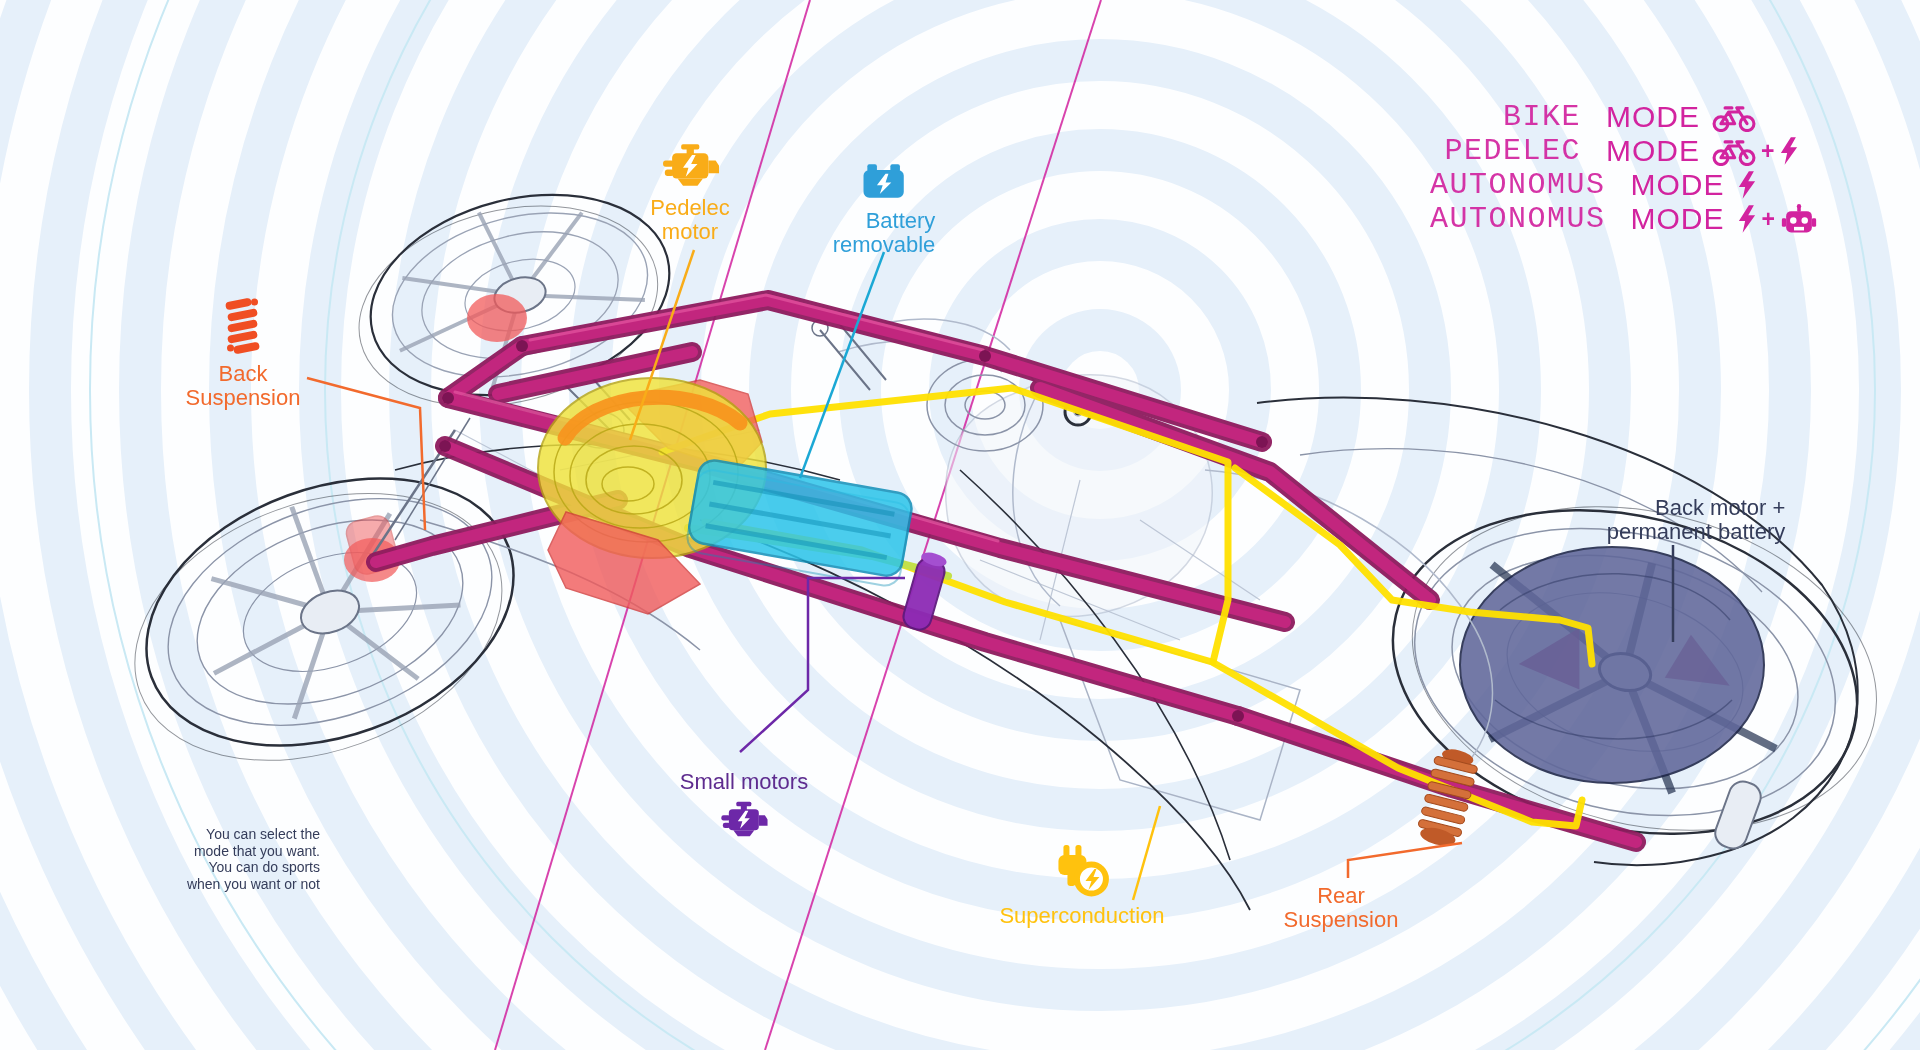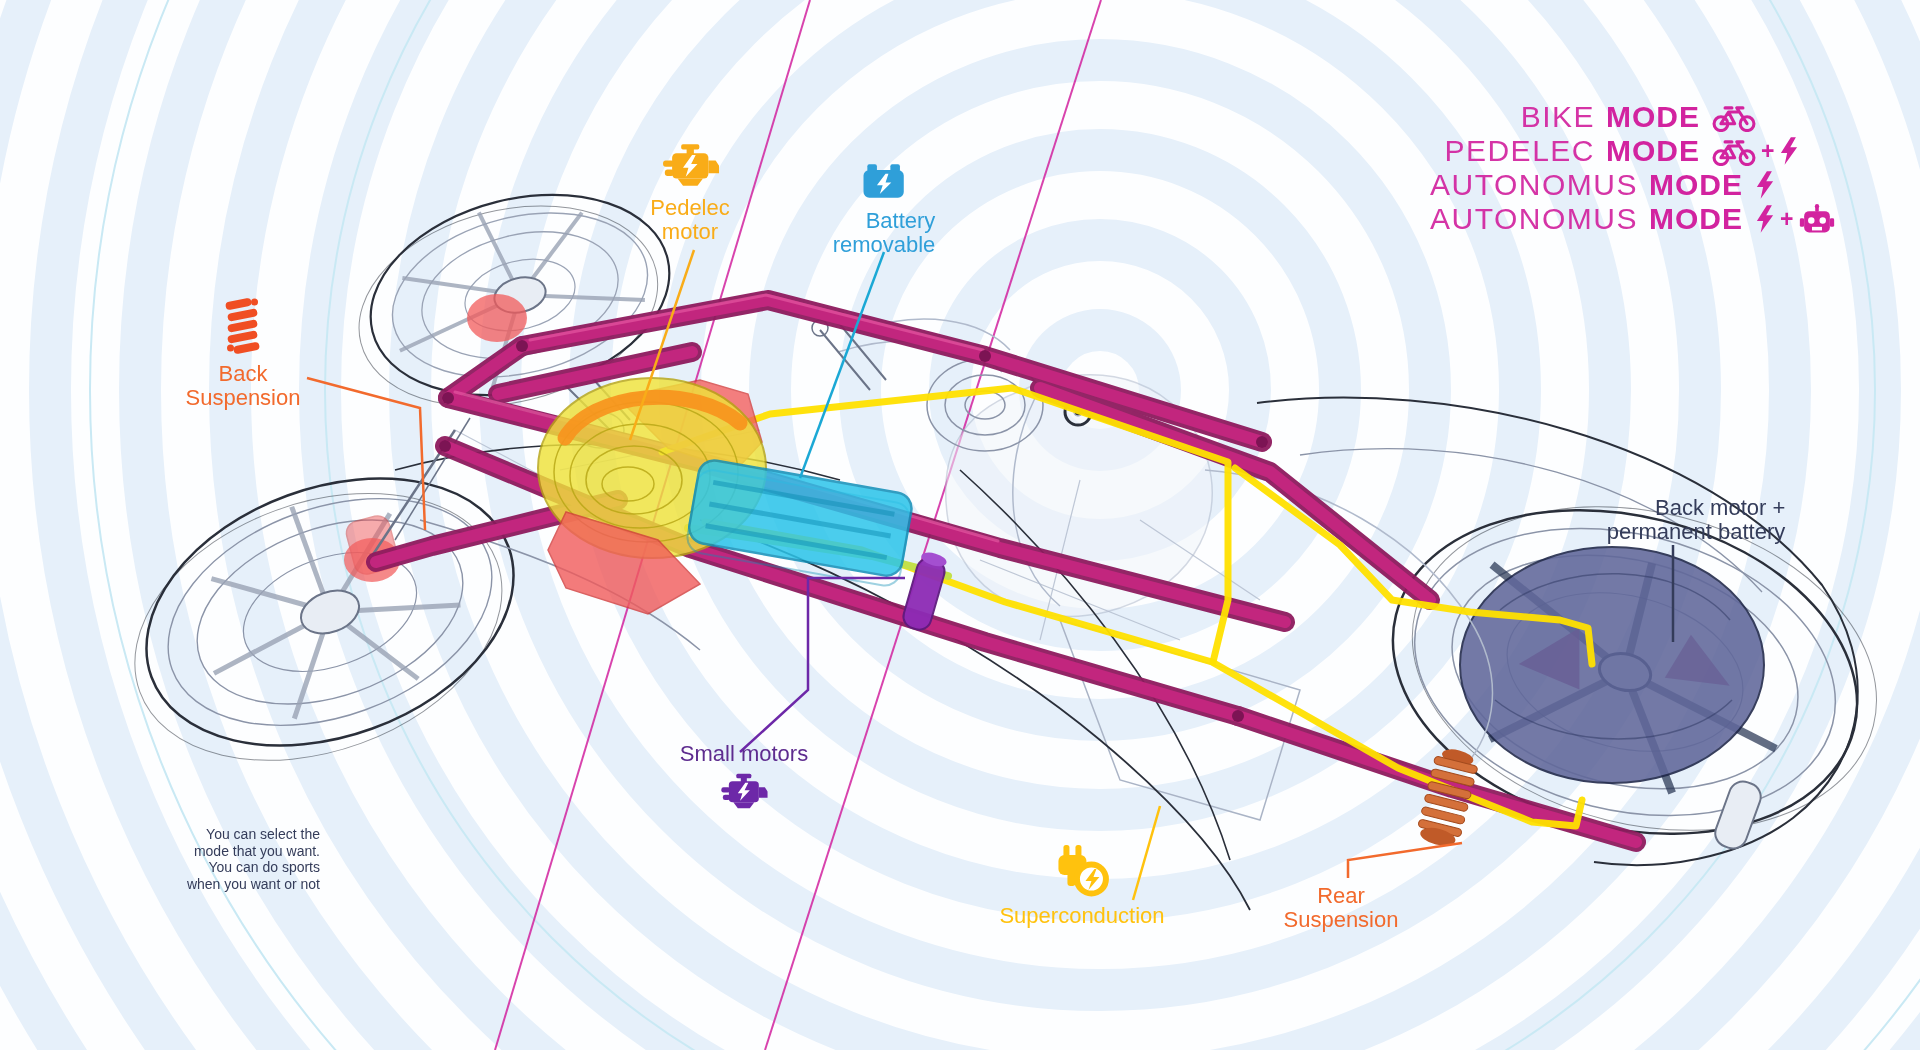--- a/index.html
+++ b/index.html
@@ -3,39 +3,39 @@
 <meta charset="utf-8">
 <style>
   html,body{margin:0;padding:0;background:#ffffff;}
   .stage{position:relative;width:1920px;height:1050px;overflow:hidden;
          background:#fdfeff;font-family:"Liberation Sans",sans-serif;}
   .stage svg.art{position:absolute;inset:0;}
 
   
   .modes{position:absolute;left:1430px;top:100px;width:400px;}
   .mode-row{display:flex;align-items:center;height:34px;color:var(--magenta,#d2239f);}
-  .mode-name{flex:1;text-align:right;font-size:30px;font-weight:400;letter-spacing:1.5px;opacity:.92;}
-  .mode-word{font-weight:700;font-size:30px;margin-left:11px;letter-spacing:1px;}
+  .mode-name{flex:1;text-align:right;font-size:30px;font-weight:400;letter-spacing:1.5px;opacity:.92;font-family:Liberation Mono, monospace;}
+  .mode-word{font-weight:400;font-size:30px;margin-left:25px;letter-spacing:1px;}
   .mode-icons{width:118px;margin-left:12px;display:flex;align-items:center;gap:5px;}
   .mode-icons .plus{font-weight:700;font-size:23px;line-height:1;}
   svg.mi{display:block;fill:currentColor;stroke:currentColor;}
   svg.mi-bike{width:44px;height:29px;}
   svg.mi-bolt{width:20px;height:28px;}
   svg.mi-robot{width:38px;height:30px;}
 
   
   .callout{position:absolute;display:flex;flex-direction:column;align-items:center;
            transform:translateX(-50%);text-align:center;}
   .callout .lbl{white-space:pre-line;font-size:22px;line-height:1.08;font-weight:400;}
   .callout svg.big{display:block;}
   .co-pedelec{left:690px;top:142px;color:var(--label-orange,#f9ac18);}
   .co-battery{left:884px;top:162px;color:var(--label-blue,#2f9fd9);text-align:right;}
   .co-frontsusp{left:243px;top:296px;color:var(--suspension-orange,#f26a2d);}
   .co-frontsusp svg.big{color:var(--spring-orange,#f04e23);}
-  .co-smallmotors{left:744px;top:742px;color:var(--label-purple,#5e2c8f);}
+  .co-smallmotors{left:744px;top:770px;color:var(--label-purple,#5e2c8f);}
   .co-smallmotors svg.big{color:var(--icon-purple,#6d28a8);}
   .co-super{left:1082px;top:844px;color:var(--label-yellow,#ffc20e);align-items:center;}
   .co-rearsusp{left:1341px;top:884px;color:var(--suspension-orange,#f26a2d);}
   .co-backmotor{left:1696px;top:496px;color:var(--dark-navy,#343c5a);text-align:right;}
   .gap8{margin-top:8px;} .gap6{margin-top:6px;}
 
   
   .note{position:absolute;left:140px;top:826px;width:180px;text-align:right;
         white-space:pre-line;font-size:14px;line-height:1.18;
         color:var(--dark-navy,#2e3550);font-weight:400;}

